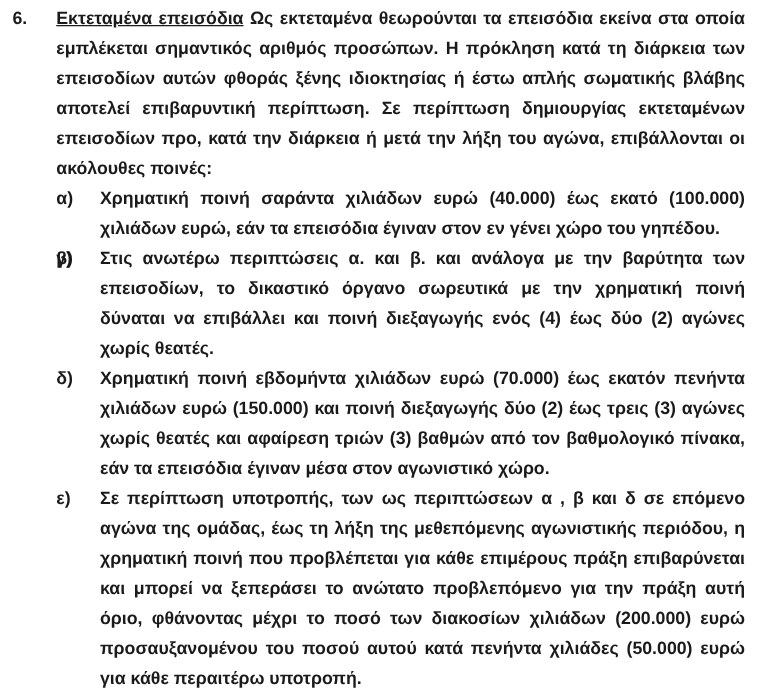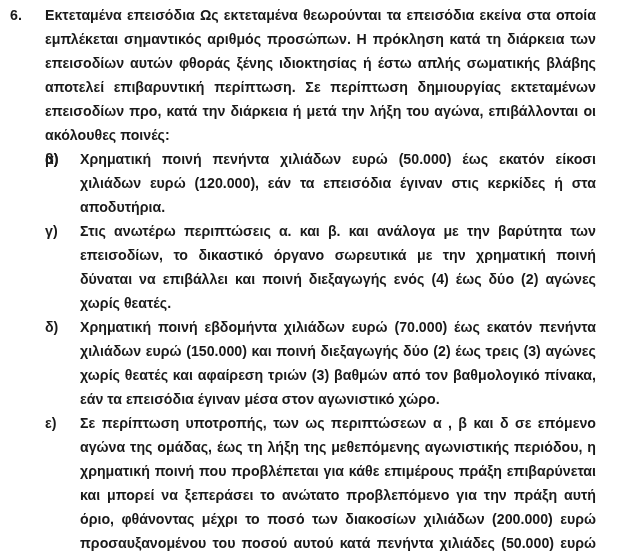--- a/index.html
+++ b/index.html
@@ -9,40 +9,40 @@
     font-family: "Liberation Sans", sans-serif;
     font-weight: bold;
     font-size: 14.2px;
     color: #1a1a1a;
     position: relative;
   }
   .page { position: absolute; left: 0; top: 3px; width: 620px; }
   .para { position: relative; }
   .num { position: absolute; left: 10px; top: 0; line-height: 24px; }
   .body-text { margin-left: 45px; width: 551px; line-height: 24px; text-align: justify; }
-  .heading { }
+  .heading { text-decoration: underline; }
   .item { position: relative; }
   .item-label { position: absolute; left: 45px; top: 0; line-height: 24px; }
   .item-text { margin-left: 80px; width: 516px; line-height: 24px; text-align: justify; }
 </style>
 </head>
 <body>
 
 <div class="page">
   <div class="para">
     <span class="num">6.</span>
     <div class="body-text"><span class="heading">Εκτεταμένα επεισόδια</span><span> Ως εκτεταμένα θεωρούνται τα επεισόδια εκείνα στα οποία εμπλέκεται σημαντικός αριθμός προσώπων. Η πρόκληση κατά τη διάρκεια των επεισοδίων αυτών φθοράς ξένης ιδιοκτησίας ή έστω απλής σωματικής βλάβης αποτελεί επιβαρυντική περίπτωση. Σε περίπτωση δημιουργίας εκτεταμένων επεισοδίων προ, κατά την διάρκεια ή μετά την λήξη του αγώνα, επιβάλλονται οι ακόλουθες ποινές:</span></div>
   </div>
 
   <div class="item">
     <span class="item-label">α)</span>
+    <div class="item-text">Χρηματική ποινή σαράντα χιλιάδων ευρώ (40.000) έως εκατό (100.000) χιλιάδων ευρώ, εάν τα επεισόδια έγιναν στον εν γένει χώρο του γηπέδου.</div>
   </div>
   <div class="item">
     <span class="item-label">β)</span>
-    <div class="item-text">Χρηματική ποινή πενήντα χιλιάδων ευρώ (50.000) έως εκατόν είκοσι χιλιάδων ευρώ (120.000), εάν τα επεισόδια έγιναν στις κερκίδες ή στα αποδυτήρια.</div>
   </div>
   <div class="item">
     <span class="item-label">γ)</span>
     <div class="item-text">Στις ανωτέρω περιπτώσεις α. και β. και ανάλογα με την βαρύτητα των επεισοδίων, το δικαστικό όργανο σωρευτικά με την χρηματική ποινή δύναται να επιβάλλει και ποινή διεξαγωγής ενός (4) έως δύο (2) αγώνες χωρίς θεατές.</div>
   </div>
   <div class="item">
     <span class="item-label">δ)</span>
     <div class="item-text">Χρηματική ποινή εβδομήντα χιλιάδων ευρώ (70.000) έως εκατόν πενήντα χιλιάδων ευρώ (150.000) και ποινή διεξαγωγής δύο (2) έως τρεις (3) αγώνες χωρίς θεατές και αφαίρεση τριών (3) βαθμών από τον βαθμολογικό πίνακα, εάν τα επεισόδια έγιναν μέσα στον αγωνιστικό χώρο.</div>
   </div>
   <div class="item">

